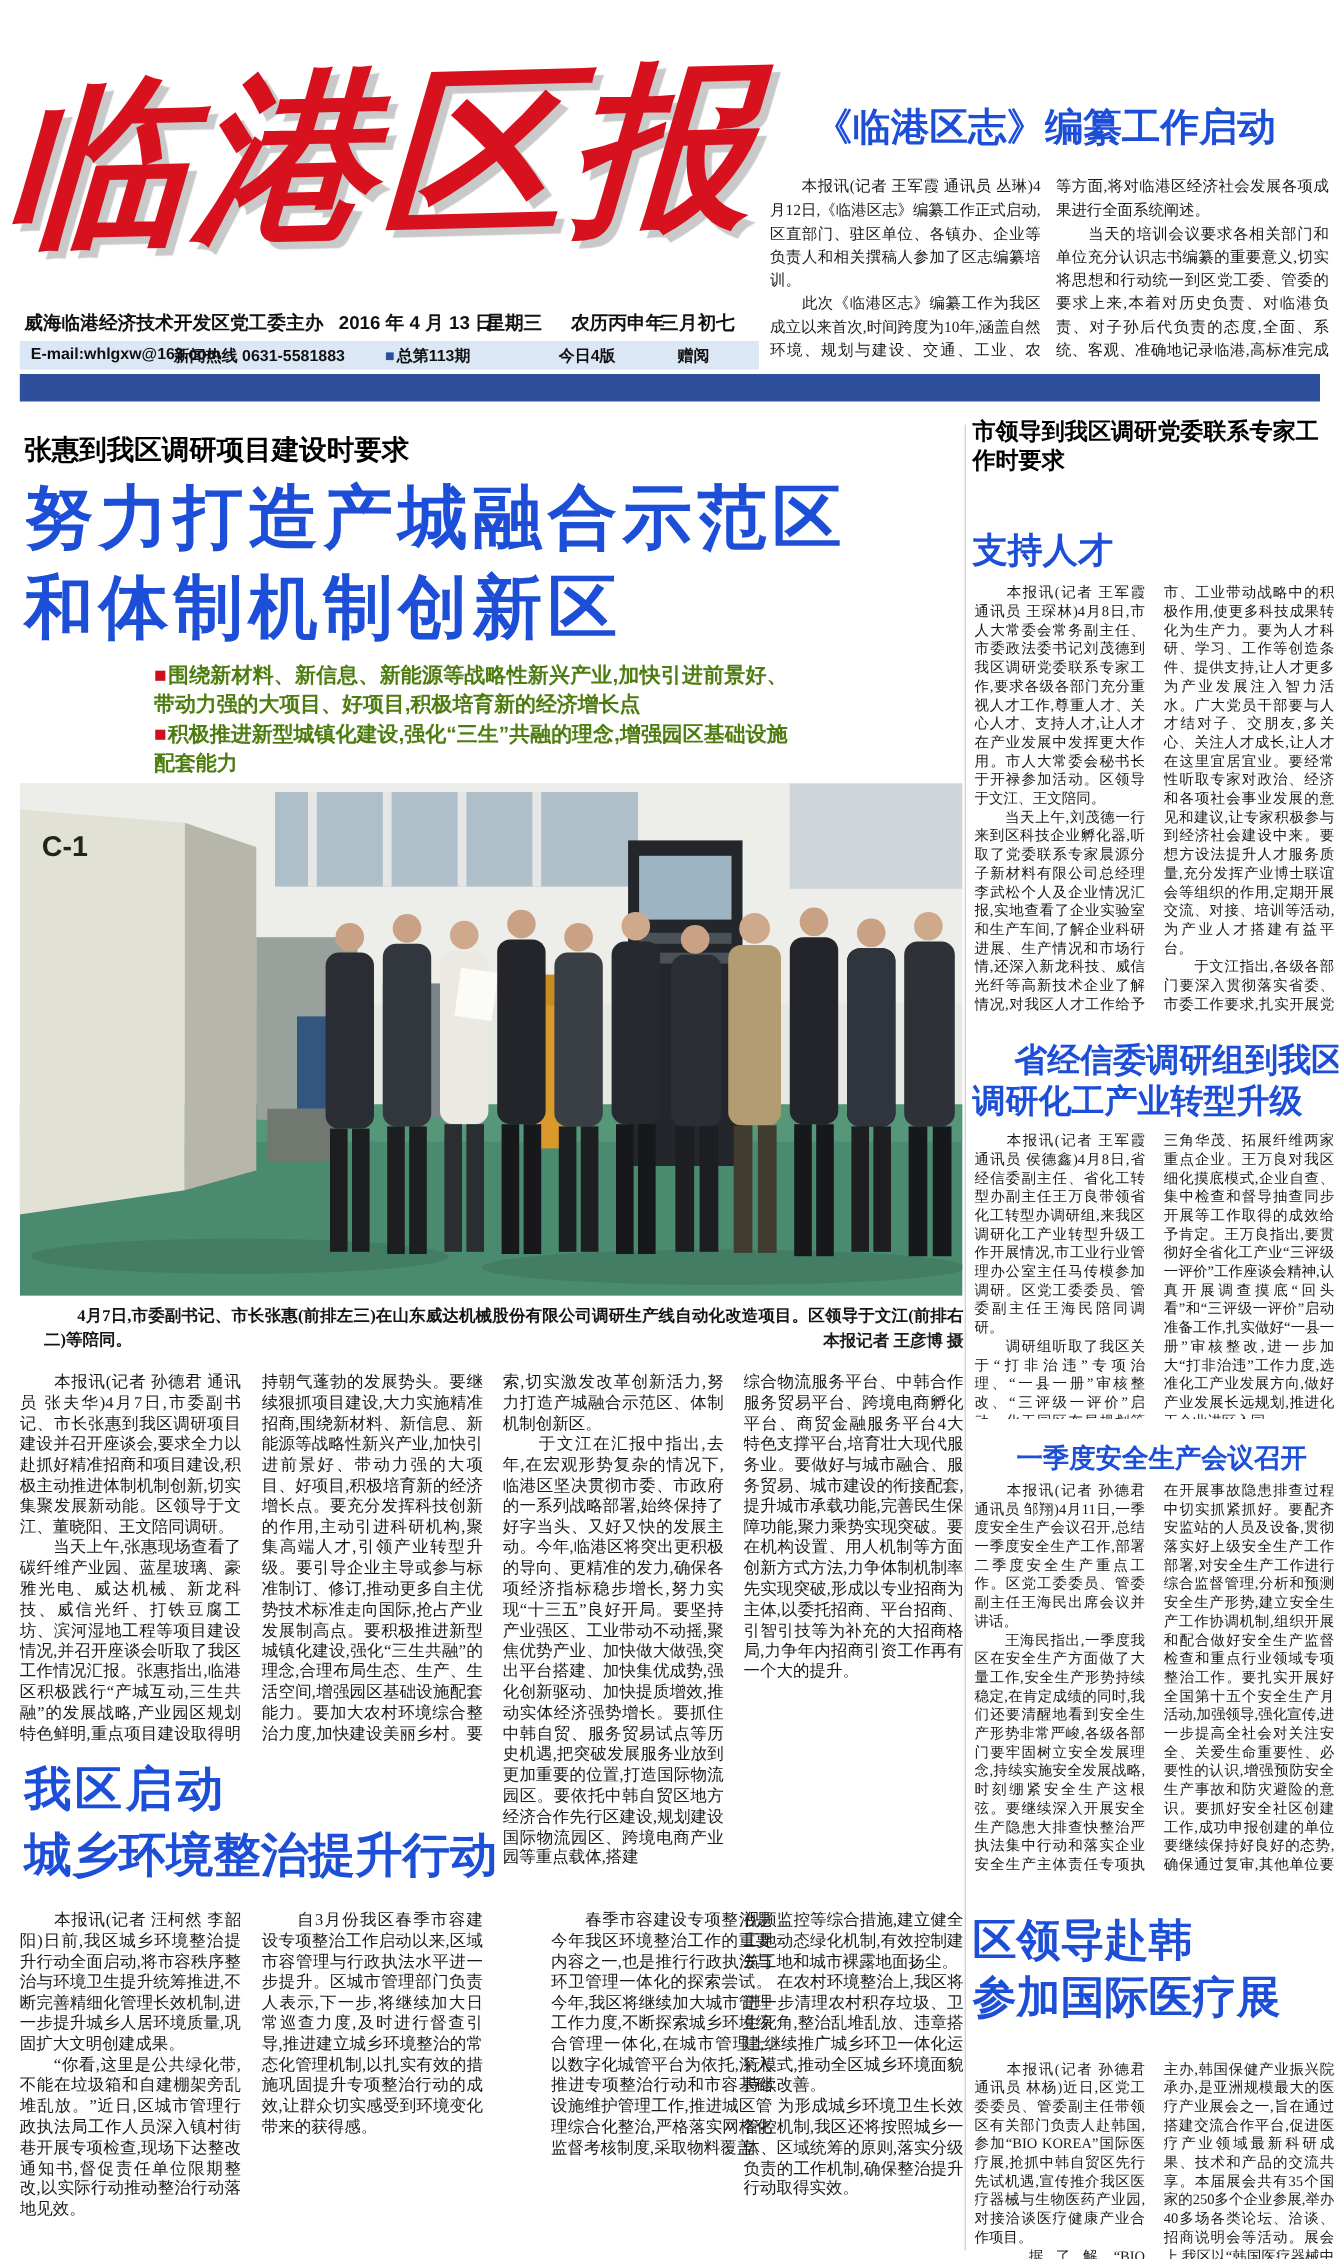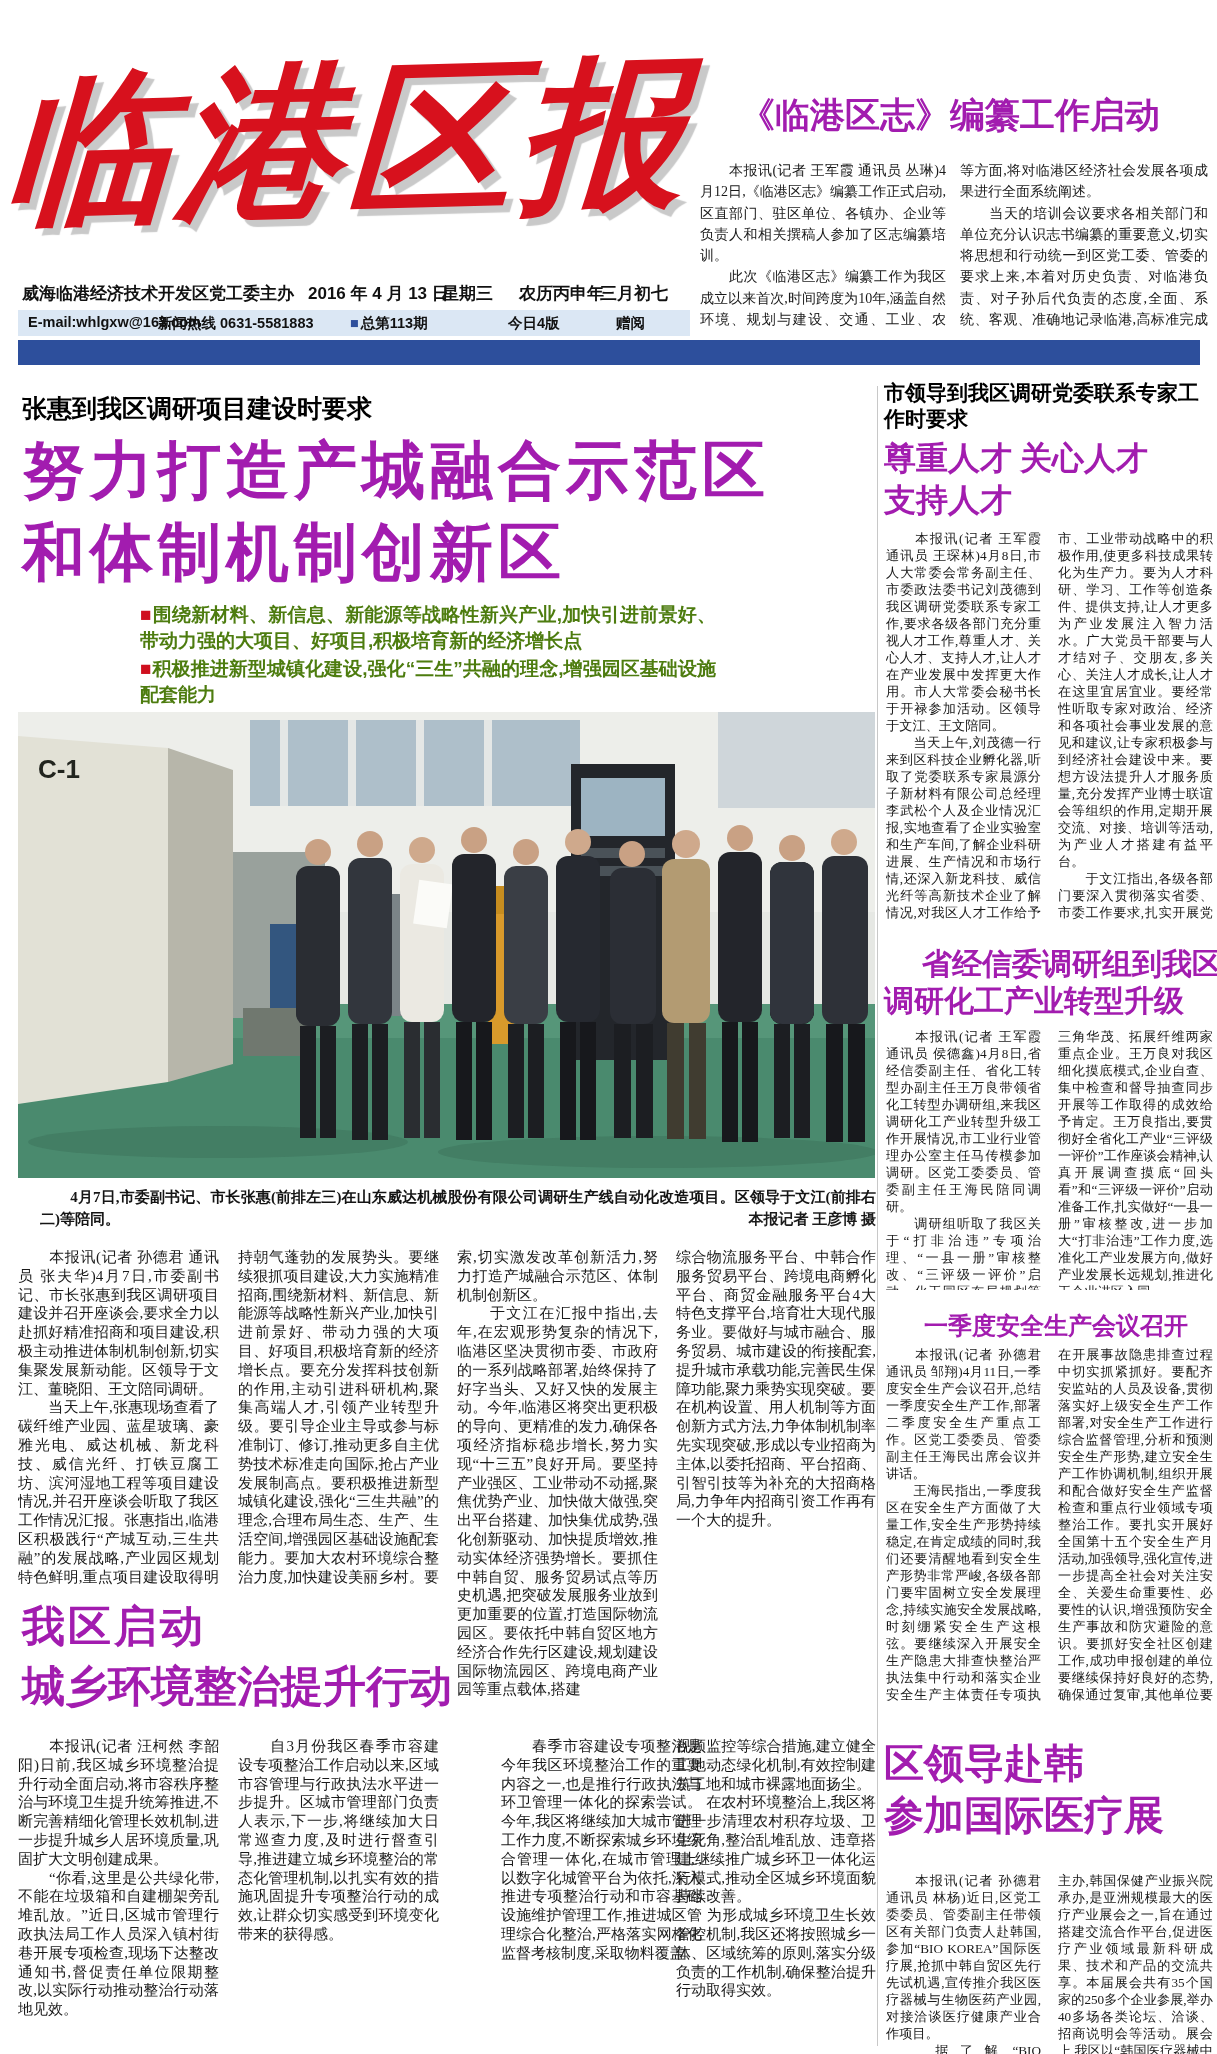--- a/index.html
+++ b/index.html
@@ -13,21 +13,21 @@
       text-shadow:7px 7px 1px #c9c9c9;white-space:nowrap;}
   
   .info{font-family:"Liberation Sans","DejaVu Sans",sans-serif;font-weight:bold;font-size:17px;color:#111;white-space:nowrap;}
   .strip{left:18px;top:310px;width:672px;height:26px;background:var(--strip);}
   .strip span{position:absolute;top:4px;font-family:"Liberation Sans","DejaVu Sans",sans-serif;
       font-weight:bold;font-size:14.5px;color:#111;white-space:nowrap;}
   .issue::before{content:"■";color:var(--blue);margin-right:2px;}
   .bluebar{left:18px;top:340px;width:1182px;height:25px;background:var(--blue);}
   
   .kicker{font-family:"Liberation Sans","DejaVu Sans",sans-serif;font-weight:bold;color:#000;}
-  .hl{font-weight:bold;color:#a21caf;white-space:nowrap;}
+  .hl{font-weight:bold;color:#1d4ed8;white-space:nowrap;}
   
   .col{position:absolute;text-align:justify;overflow:hidden;white-space:pre-wrap;
        font-size:15px;line-height:18.8px;color:#191919;}
   .rcol{position:absolute;text-align:justify;overflow:hidden;white-space:pre-wrap;
        font-size:13.2px;line-height:17px;color:#191919;}
   
   .bullets{left:140px;top:602px;width:576px;font-family:"Liberation Sans","DejaVu Sans",sans-serif;
        font-weight:bold;font-size:19px;line-height:25.5px;color:#4d7c0f;text-align:justify;}
   .bullet{margin:0 0 3px 0;}
   .bullet::before{content:"■";color:#cf0f1e;margin-right:1px;}
@@ -191,21 +191,20 @@
   <div class="abs hl" style="left:22px;top:1598px;font-size:43px;letter-spacing:3px;">我区启动</div>
   <div class="col" style="left:18px;top:1737px;width:201px;height:317px;">　　本报讯(记者 汪柯然 李韶阳)日前,我区城乡环境整治提升行动全面启动,将市容秩序整治与环境卫生提升统筹推进,不断完善精细化管理长效机制,进一步提升城乡人居环境质量,巩固扩大文明创建成果。
 　　“你看,这里是公共绿化带,不能在垃圾箱和自建棚架旁乱堆乱放。”近日,区城市管理行政执法局工作人员深入镇村街巷开展专项检查,现场下达整改通知书,督促责任单位限期整改,以实际行动推动整治行动落地见效。</div>
   <div class="col" style="left:238px;top:1737px;width:201px;height:317px;">　　自3月份我区春季市容建设专项整治工作启动以来,区域市容管理与行政执法水平进一步提升。区城市管理部门负责人表示,下一步,将继续加大日常巡查力度,及时进行督查引导,推进建立城乡环境整治的常态化管理机制,以扎实有效的措施巩固提升专项整治行动的成效,让群众切实感受到环境变化带来的获得感。</div>
   <div class="col" style="left:457px;top:1737px;width:201px;height:317px;margin-left:44px;">　　春季市容建设专项整治是今年我区环境整治工作的重要内容之一,也是推行行政执法与环卫管理一体化的探索尝试。今年,我区将继续加大城市管理工作力度,不断探索城乡环境综合管理一体化,在城市管理上,以数字化城管平台为依托,深入推进专项整治行动和市容基础设施维护管理工作,推进城区管理综合化整治,严格落实网格化监督考核制度,采取物料覆盖、</div>
   <div class="col" style="left:676px;top:1737px;width:200px;height:317px;">视频监控等综合措施,建立健全工地动态绿化机制,有效控制建筑工地和城市裸露地面扬尘。
 　　在农村环境整治上,我区将进一步清理农村积存垃圾、卫生死角,整治乱堆乱放、违章搭建,继续推广城乡环卫一体化运行模式,推动全区城乡环境面貌持续改善。
 　　为形成城乡环境卫生长效管控机制,我区还将按照城乡一体、区域统筹的原则,落实分级负责的工作机制,确保整治提升行动取得实效。</div>
 
   <div class="abs kicker" style="left:884px;top:380px;width:334px;font-size:21px;line-height:26px;white-space:normal;">市领导到我区调研党委联系专家工作时要求</div>
-  <div class="abs hl" style="left:884px;top:437px;font-size:32px;">尊重人才 关心人才</div>
   <div class="abs hl" style="left:884px;top:479px;font-size:32px;">支持人才</div>
   <div class="rcol" style="left:886px;top:530px;width:155px;height:390px;">　　本报讯(记者 王军霞 通讯员 王琛林)4月8日,市人大常委会常务副主任、市委政法委书记刘茂德到我区调研党委联系专家工作,要求各级各部门充分重视人才工作,尊重人才、关心人才、支持人才,让人才在产业发展中发挥更大作用。市人大常委会秘书长于开禄参加活动。区领导于文江、王文陪同。
 　　当天上午,刘茂德一行来到区科技企业孵化器,听取了党委联系专家晨源分子新材料有限公司总经理李武松个人及企业情况汇报,实地查看了企业实验室和生产车间,了解企业科研进展、生产情况和市场行情,还深入新龙科技、威信光纤等高新技术企业了解情况,对我区人才工作给予高度评价。刘茂德强调,广大专家是经济发展的核心竞争力,要突出人才强市战略,充分发挥人才在产业强</div>
   <div class="rcol" style="left:1058px;top:530px;width:155px;height:390px;">市、工业带动战略中的积极作用,使更多科技成果转化为生产力。要为人才科研、学习、工作等创造条件、提供支持,让人才更多为产业发展注入智力活水。广大党员干部要与人才结对子、交朋友,多关心、关注人才成长,让人才在这里宜居宜业。要经常性听取专家对政治、经济和各项社会事业发展的意见和建议,让专家积极参与到经济社会建设中来。要想方设法提升人才服务质量,充分发挥产业博士联谊会等组织的作用,定期开展交流、对接、培训等活动,为产业人才搭建有益平台。
 　　于文江指出,各级各部门要深入贯彻落实省委、市委工作要求,扎实开展党委联系专家工作,全方位关注、关心、关怀人才,充分发挥人才聚集效应,以人才兴产业、以产业推动发展,为建设现代化幸福威海作出积极贡献。</div>
 
   <div class="abs hl" style="left:922px;top:944px;font-size:30px;">省经信委调研组到我区</div>
   <div class="abs hl" style="left:884px;top:981px;font-size:30px;">调研化工产业转型升级</div>
   <div class="rcol" style="left:886px;top:1028px;width:155px;height:262px;">　　本报讯(记者 王军霞 通讯员 侯德鑫)4月8日,省经信委副主任、省化工转型办副主任王万良带领省化工转型办调研组,来我区调研化工产业转型升级工作开展情况,市工业行业管理办公室主任马传模参加调研。区党工委委员、管委副主任王海民陪同调研。
 　　调研组听取了我区关于“打非治违”专项治理、“一县一册”审核整改、“三评级一评价”启动、化工园区布局规划等工作情况汇报,实地调研了</div>

